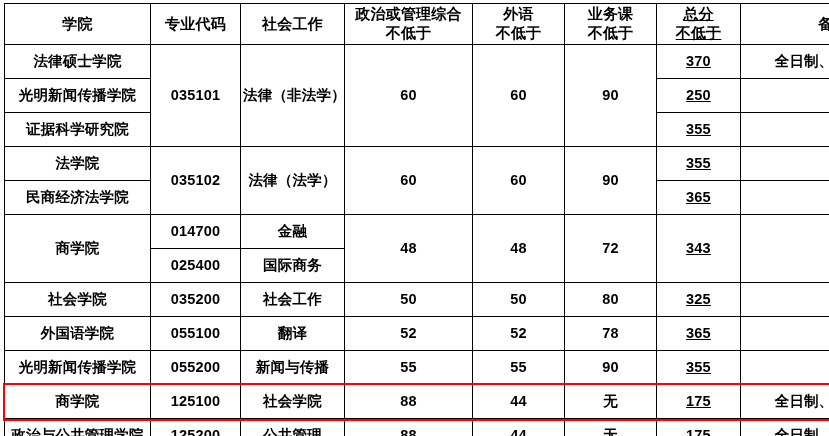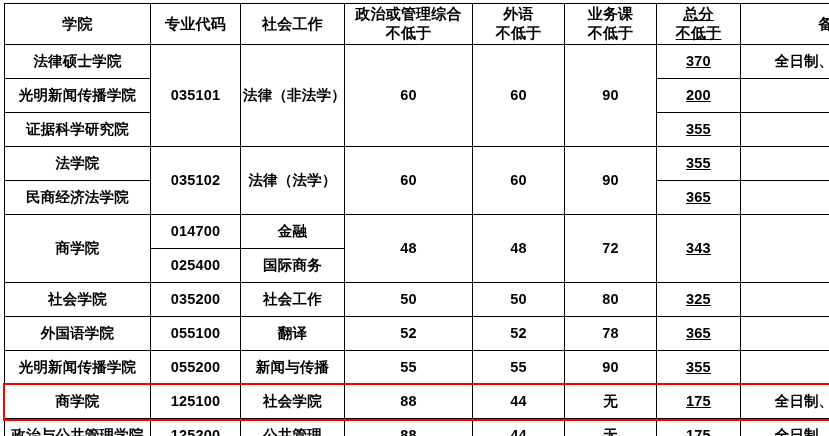--- a/index.html
+++ b/index.html
@@ -115,21 +115,21 @@
         <td class="col-major" rowspan="3">法律（非法学）</td>
         <td class="col-politics" rowspan="3">60</td>
         <td class="col-foreign" rowspan="3">60</td>
         <td class="col-business" rowspan="3">90</td>
         <td class="col-total">370</td>
         <td class="col-remark">全日制、非全日制</td>
       </tr>
 
       <tr class="body-row">
         <td class="col-college">光明新闻传播学院</td>
-        <td class="col-total">200</td>
+        <td class="col-total">250</td>
         <td class="col-remark"></td>
       </tr>
 
       <tr class="body-row">
         <td class="col-college">证据科学研究院</td>
         <td class="col-total">355</td>
         <td class="col-remark"></td>
       </tr>
 
       <tr class="body-row">

